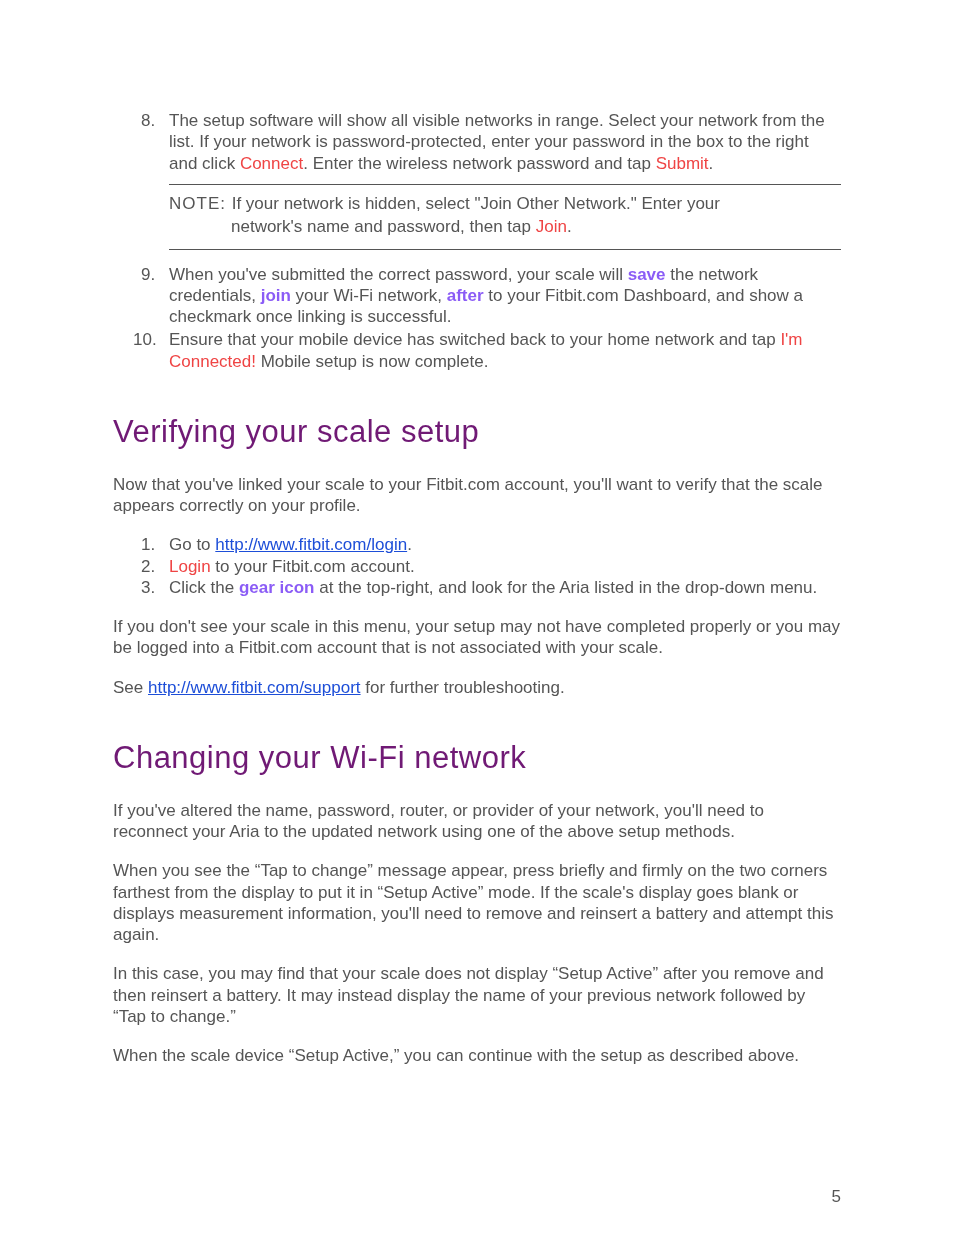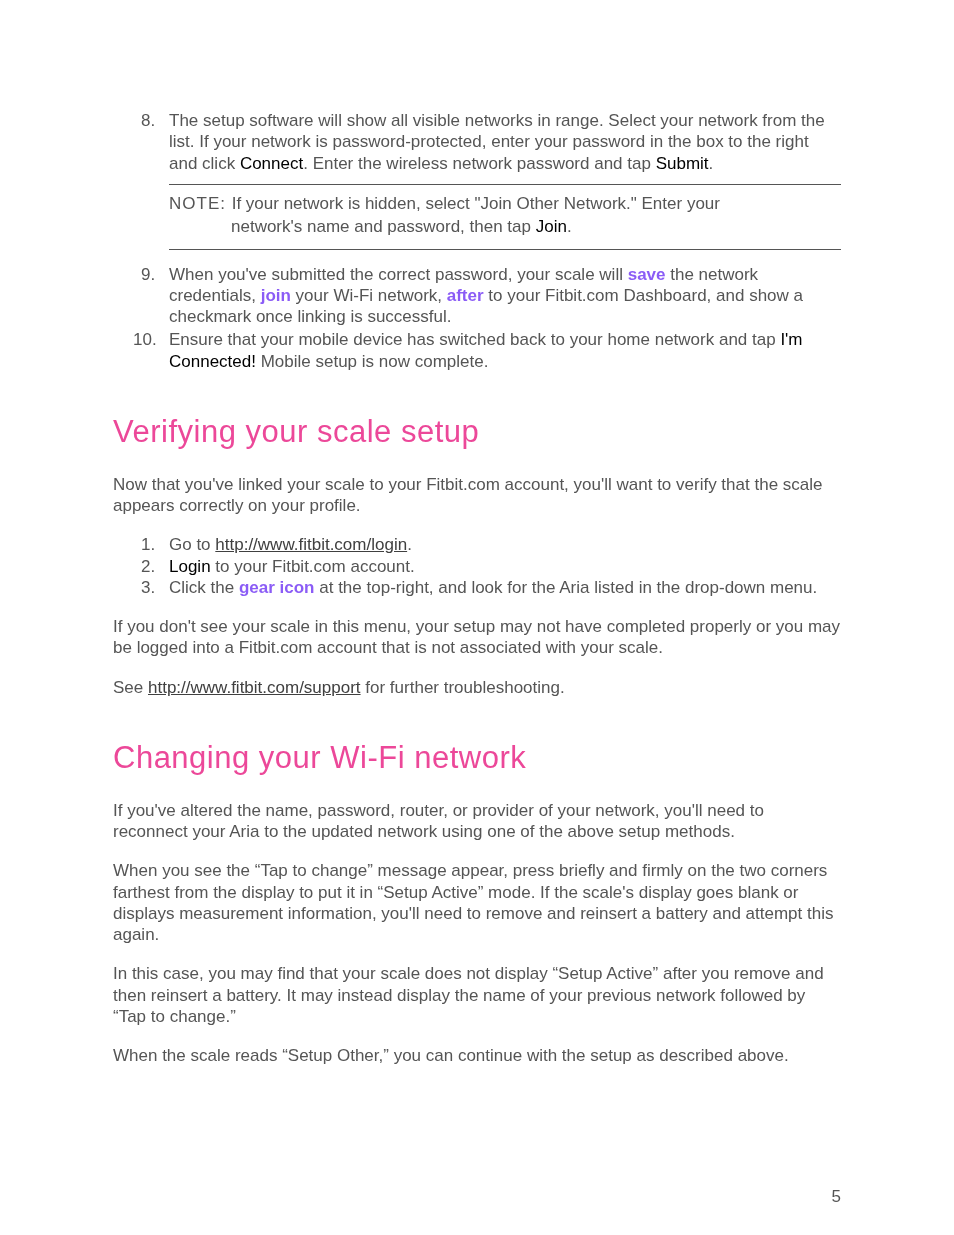--- a/index.html
+++ b/index.html
@@ -50,29 +50,29 @@
     }
     .note-inner {
       padding-left: 0;
       line-height: 1.35;
     }
     .note-line2 {
       padding-left: 62px;
       display: block;
     }
     .pink {
-      color: #000000;
+      color: #ef4444;
     }
     .pinklink {
-      color: #404040;
+      color: #1d4ed8;
       text-decoration: underline;
     }
     h2 {
       font-weight: 300;
-      color: #ec4899;
+      color: #701a75;
       font-size: 31px;
       letter-spacing: 0.5px;
       margin-top: 42px;
       margin-bottom: 24px;
     }
     p {
       line-height: 1.25;
       margin-bottom: 18px;
     }
     ol.sub-list {
@@ -152,17 +152,17 @@
 
   <p>
     <span>See </span><span class="pinklink">http://www.fitbit.com/support</span><span> for further troubleshooting.</span>
   </p>
 
   <h2>Changing your Wi-Fi network</h2>
 
   <p>If you've altered the name, password, router, or provider of your network, you'll need to reconnect your Aria to the updated network using one of the above setup methods.</p>
   <p>When you see the “Tap to change” message appear, press briefly and firmly on the two corners farthest from the display to put it in “Setup Active” mode. If the scale's display goes blank or displays measurement information, you'll need to remove and reinsert a battery and attempt this again.</p>
   <p>In this case, you may find that your scale does not display “Setup Active” after you remove and then reinsert a battery. It may instead display the name of your previous network followed by “Tap to change.”</p>
-  <p>When the scale reads “Setup Other,” you can continue with the setup as described above.</p>
+  <p>When the scale device “Setup Active,” you can continue with the setup as described above.</p>
 
 </div>
 
 <div class="page-number">5</div>
 
 </body></html>

